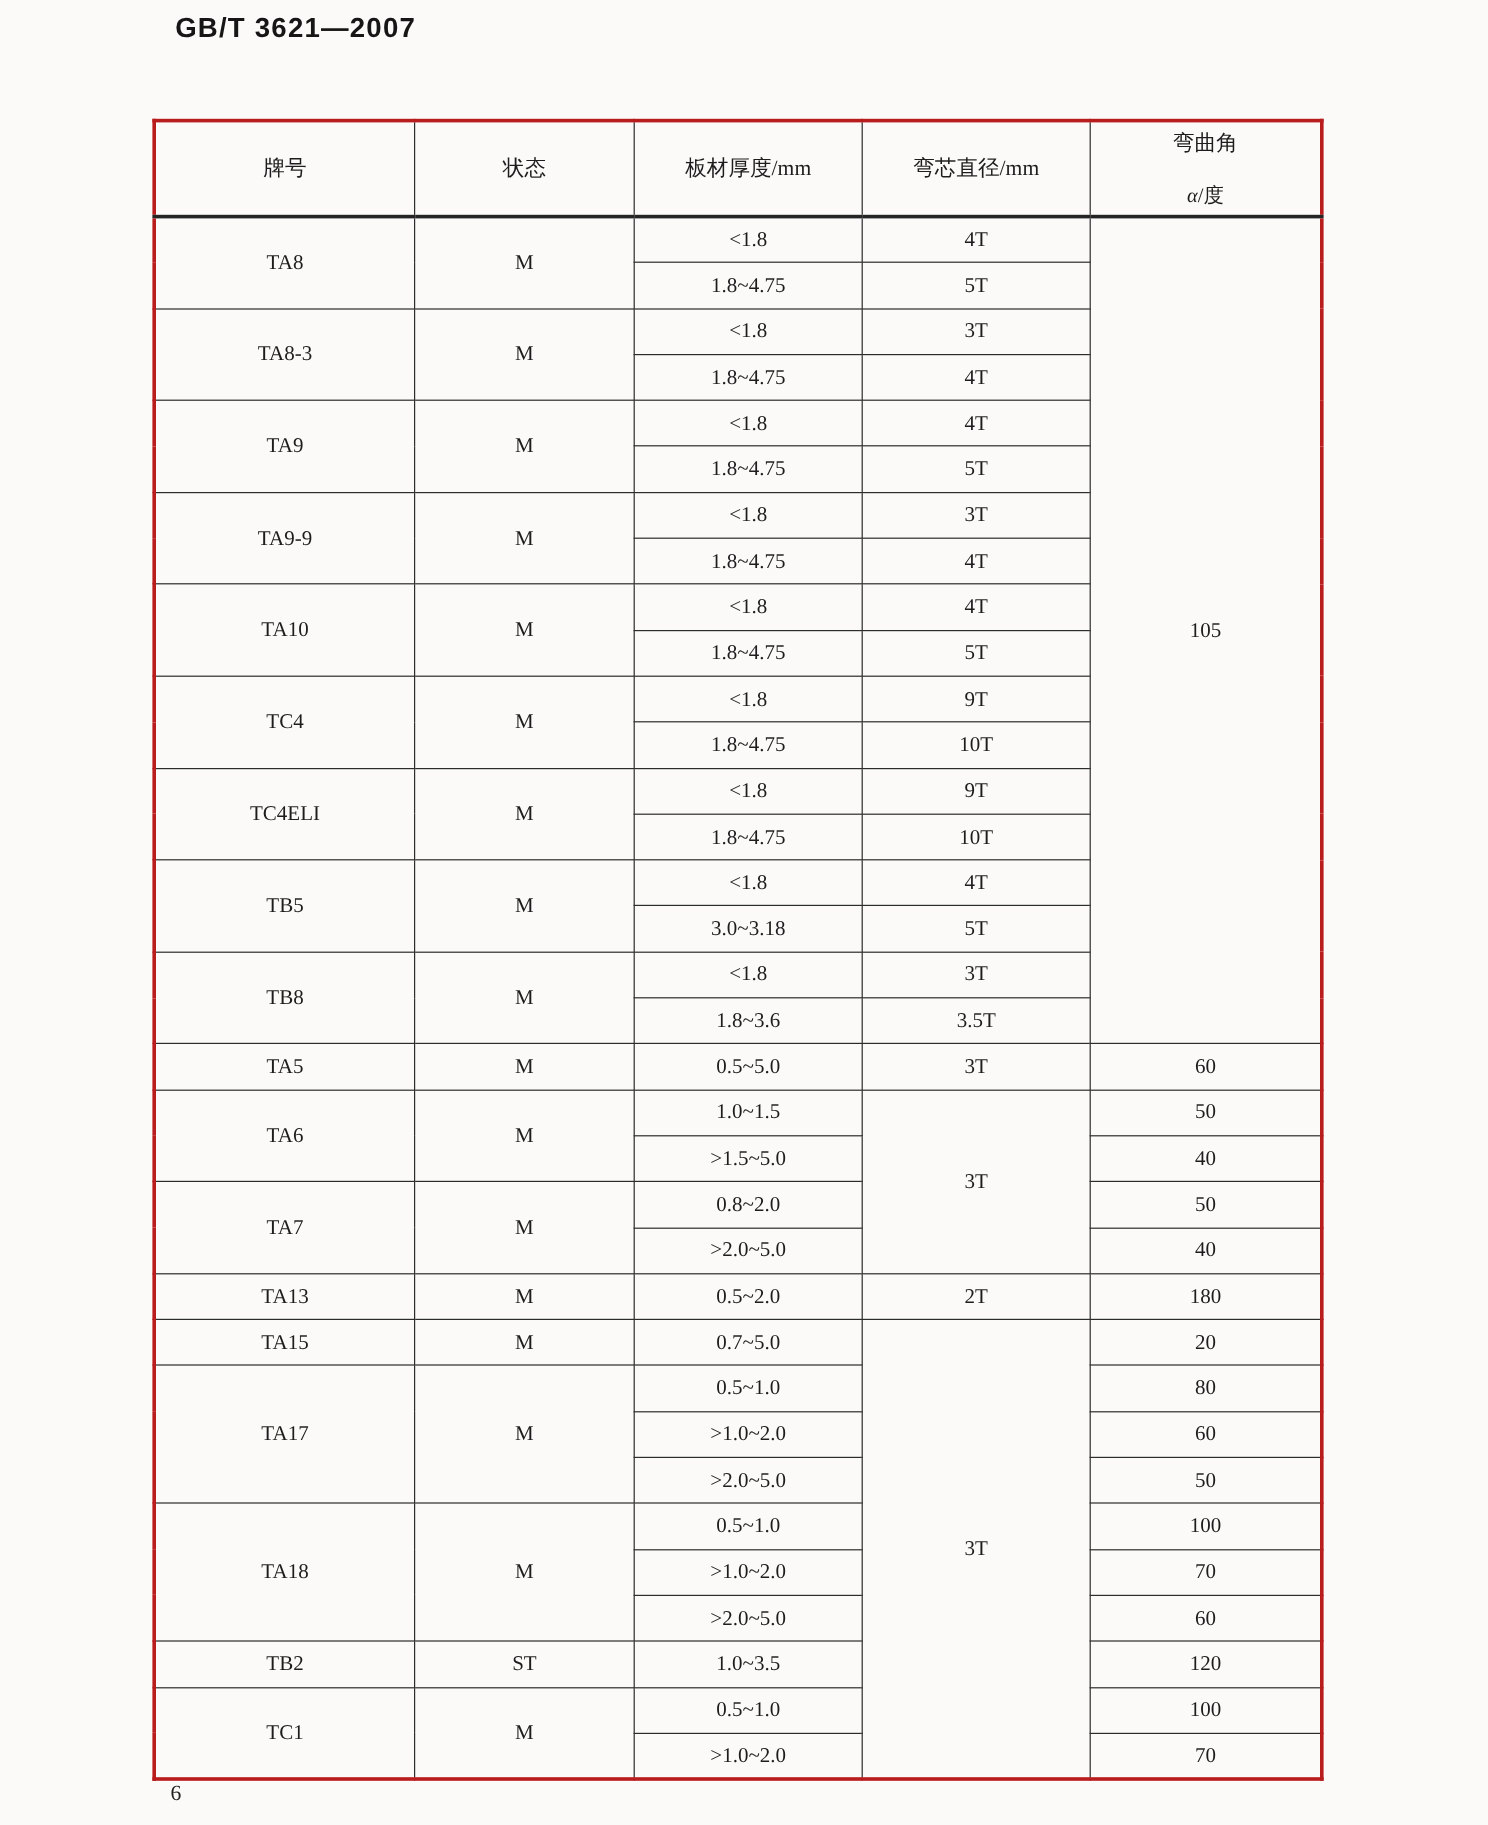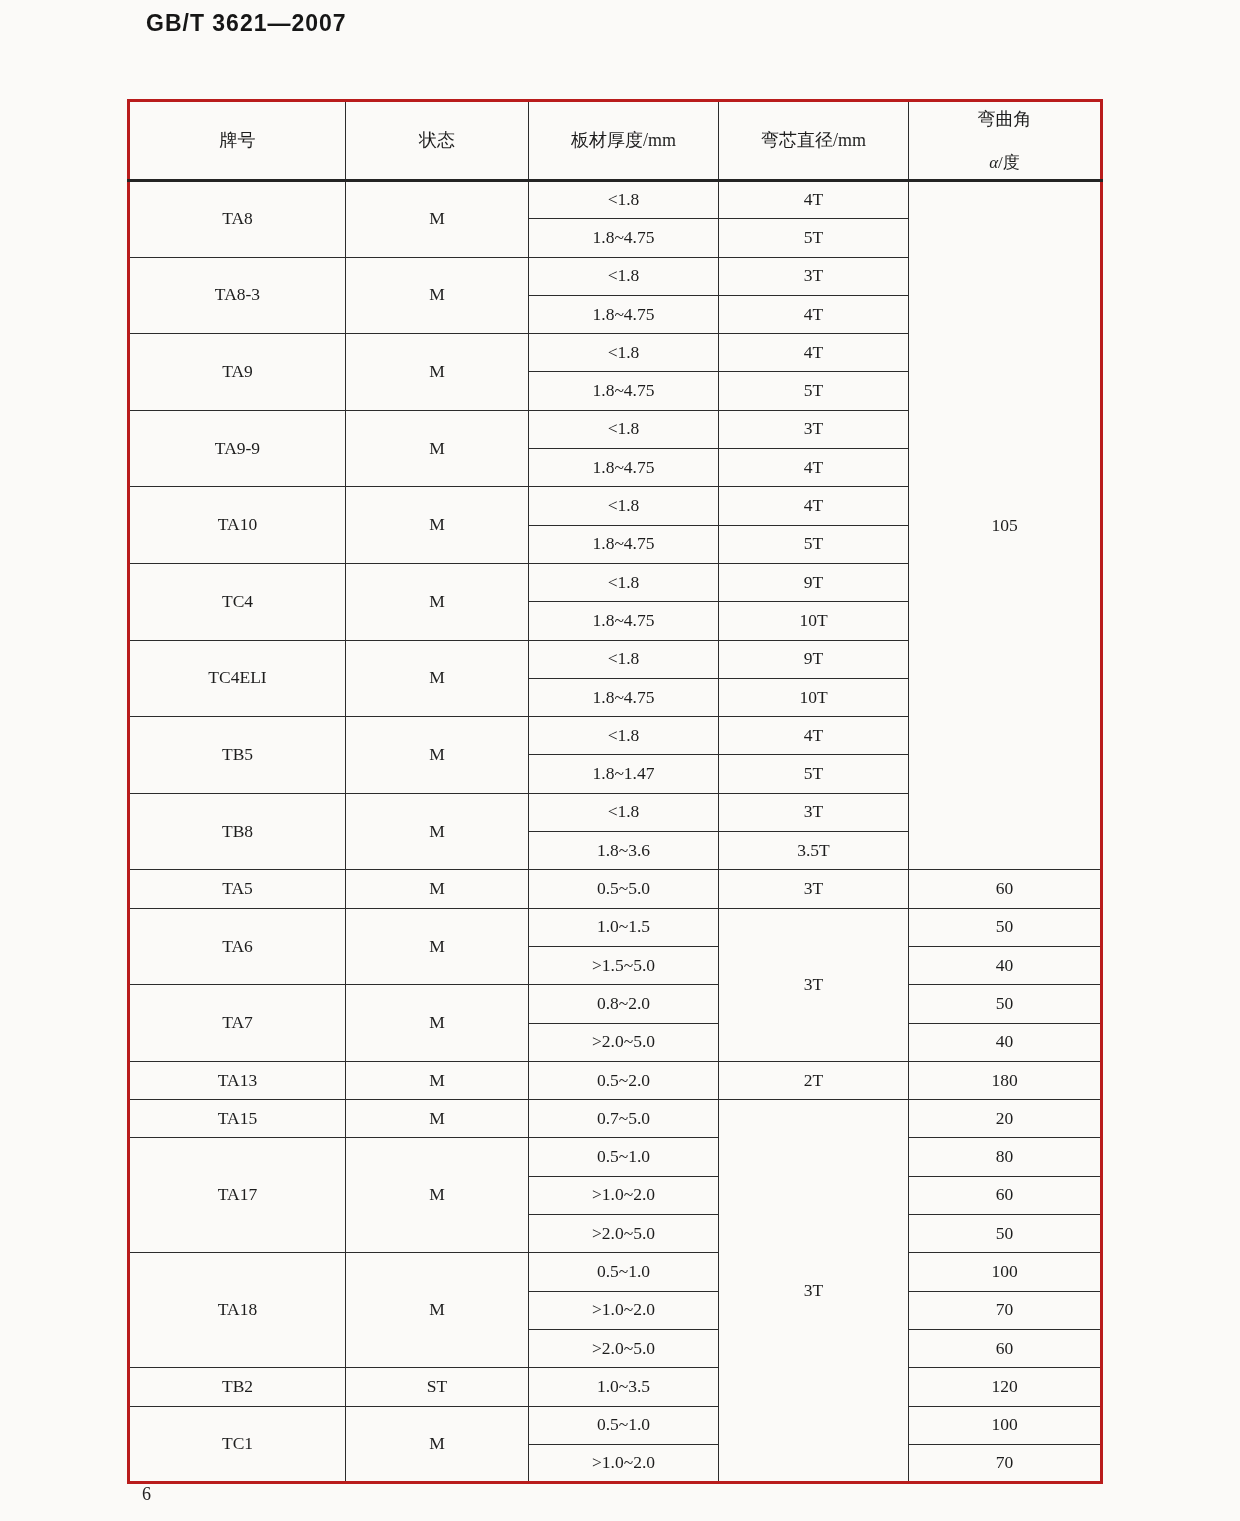--- a/index.html
+++ b/index.html
@@ -160,21 +160,21 @@
           <td>1.8~4.75</td>
           <td>10T</td>
         </tr>
         <tr>
           <td rowspan="2">TB5</td>
           <td rowspan="2">M</td>
           <td>&lt;1.8</td>
           <td>4T</td>
         </tr>
         <tr>
-          <td>1.8~1.47</td>
+          <td>3.0~3.18</td>
           <td>5T</td>
         </tr>
         <tr>
           <td rowspan="2">TB8</td>
           <td rowspan="2">M</td>
           <td>&lt;1.8</td>
           <td>3T</td>
         </tr>
         <tr>
           <td>1.8~3.6</td>

